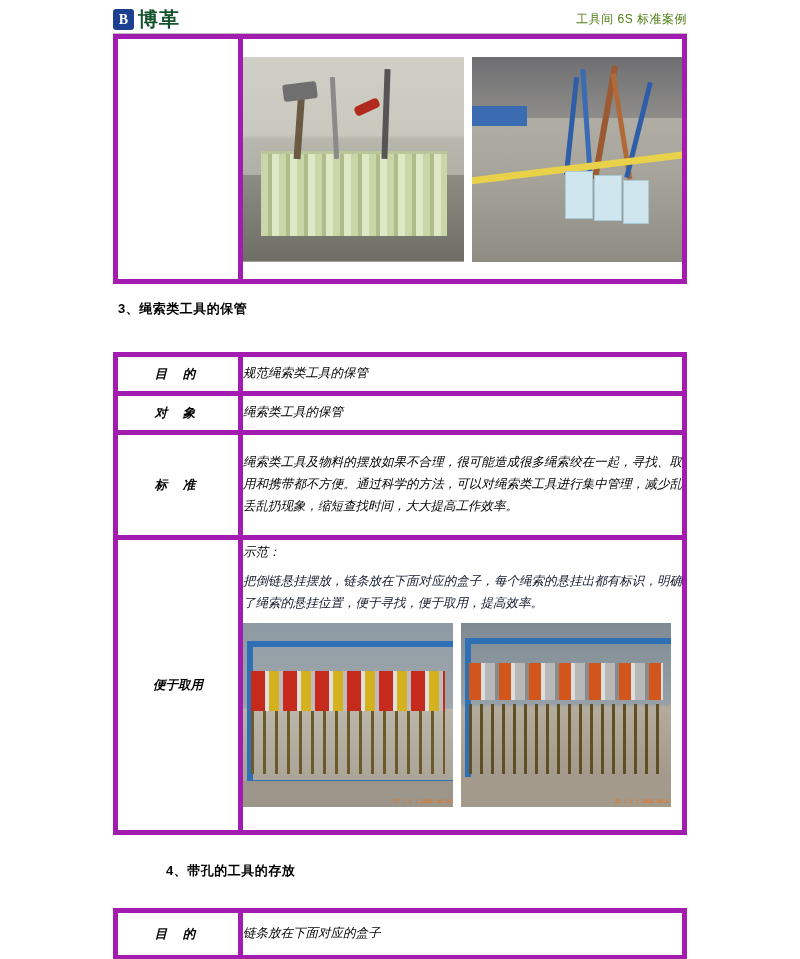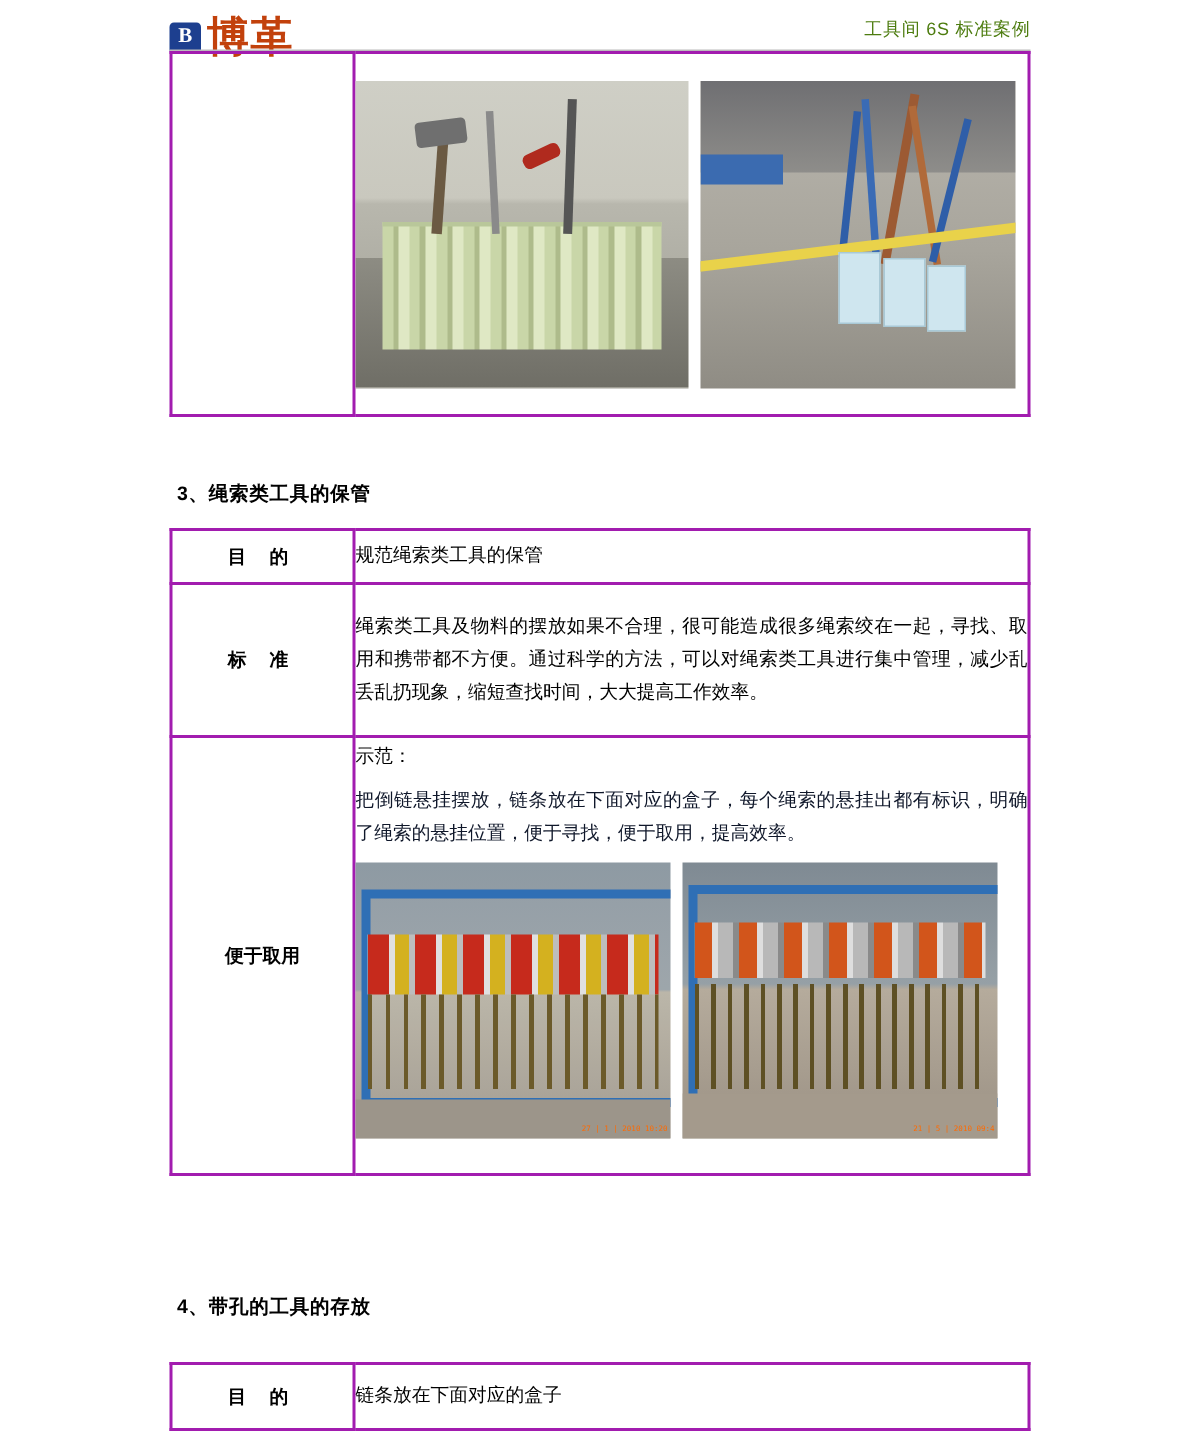--- a/index.html
+++ b/index.html
@@ -3,27 +3,27 @@
 <meta charset="utf-8">
 <style>
   html,body{margin:0;padding:0;background:#ffffff;}
   body{width:800px;height:959px;font-family:"Liberation Sans","DejaVu Sans",sans-serif;color:#000;position:relative;overflow:hidden;}
   .page{width:800px;height:959px;position:relative;}
 
   
   .header{position:absolute;left:0;top:0;width:800px;height:36px;}
   .logo{position:absolute;left:113px;top:6px;display:flex;align-items:center;gap:4px;}
   .logo-mark{width:21px;height:21px;background:#1d3f8f;border-radius:3px;color:#fff;font-size:14px;font-weight:bold;display:flex;align-items:center;justify-content:center;font-family:"Liberation Serif",serif;}
-  .logo-text{font-size:28px;font-weight:bold;color:#c2410c;letter-spacing:1px;font-family:"DejaVu Sans",sans-serif;}
+  .logo-text{font-size:20px;font-weight:bold;color:#14532d;letter-spacing:1px;font-family:"DejaVu Sans",sans-serif;}
   .header-title{position:absolute;right:113px;top:11px;font-size:12px;color:#4d7c0f;letter-spacing:.5px;}
   .header-rule{position:absolute;left:113px;right:113px;top:33px;height:1px;background:#bbb;}
 
   
   .tbl{position:absolute;border-collapse:collapse;table-layout:fixed;}
-  .tbl td{border:2px solid #a21caf;vertical-align:middle;padding:0;}
+  .tbl td{border:5px solid #a21caf;vertical-align:middle;padding:0;font-style:italic;}
   .lbl{width:120px;text-align:center;font-size:12.5px;font-weight:bold;color:#000;letter-spacing:6px;padding-left:6px;}
   .lbl.tight{letter-spacing:0px;padding-left:0;}
   .val{padding:7px 10px;font-size:12.5px;line-height:1.75;text-align:justify;}
 
   
   #tbl-top{left:113px;top:34px;width:574px;}
   #tbl-top td{height:1px;}
   .photo-cell{padding:6px 0 6px 0;}
   .photo-row{display:flex;gap:8px;justify-content:flex-start;}
 
@@ -122,27 +122,31 @@
             <div class="bin b1"></div>
                 <div class="bin b2"></div>
                 <div class="bin b3"></div>
           </div>
         </div>
       </td>
     </tr>
   </tbody>
     </table>
 
-  <div class="sec" style="top:320px;">3、绳索类工具的保管</div>
+  <div class="sec" style="top:300px;">3、绳索类工具的保管</div>
 
   <table class="tbl" style="left:113px;top:352px;width:574px;">
     <tbody>
         <tr>
       <td class="lbl" style="height:34px;">目    的</td>
       <td class="val">规范绳索类工具的保管</td>
+    </tr>
+    <tr>
+      <td class="lbl" style="height:34px;">对    象</td>
+      <td class="val">绳索类工具的保管</td>
     </tr>
     <tr>
       <td class="lbl" style="height:100px;">标    准</td>
       <td class="val">绳索类工具及物料的摆放如果不合理，很可能造成很多绳索绞在一起，寻找、取用和携带都不方便。通过科学的方法，可以对绳索类工具进行集中管理，减少乱丢乱扔现象，缩短查找时间，大大提高工作效率。</td>
     </tr>
     <tr>
       <td class="lbl tight" style="height:290px;vertical-align:middle;">便于取用</td>
       <td class="val" style="vertical-align:top;">
         <div class="demo-label">示范：</div>
         <div class="red">把倒链悬挂摆放，链条放在下面对应的盒子，每个绳索的悬挂出都有标识，明确了绳索的悬挂位置，便于寻找，便于取用，提高效率。</div>
@@ -160,21 +164,21 @@
                 <div class="chains"></div>
                 <div class="floor"></div>
             <div class="cap">21 | 5 | 2010 09:4</div>
           </div>
         </div>
       </td>
     </tr>
   </tbody>
     </table>
 
-  <div class="sec" style="top:862px;">4、带孔的工具的存放</div>
+  <div class="sec" style="top:862px;margin-left:48px;">4、带孔的工具的存放</div>
 
   <table class="tbl" style="left:113px;top:908px;width:574px;">
     <tbody>
         <tr>
       <td class="lbl" style="height:42px;">目    的</td>
       <td class="val">链条放在下面对应的盒子</td>
     </tr>
   </tbody>
     </table>
 

